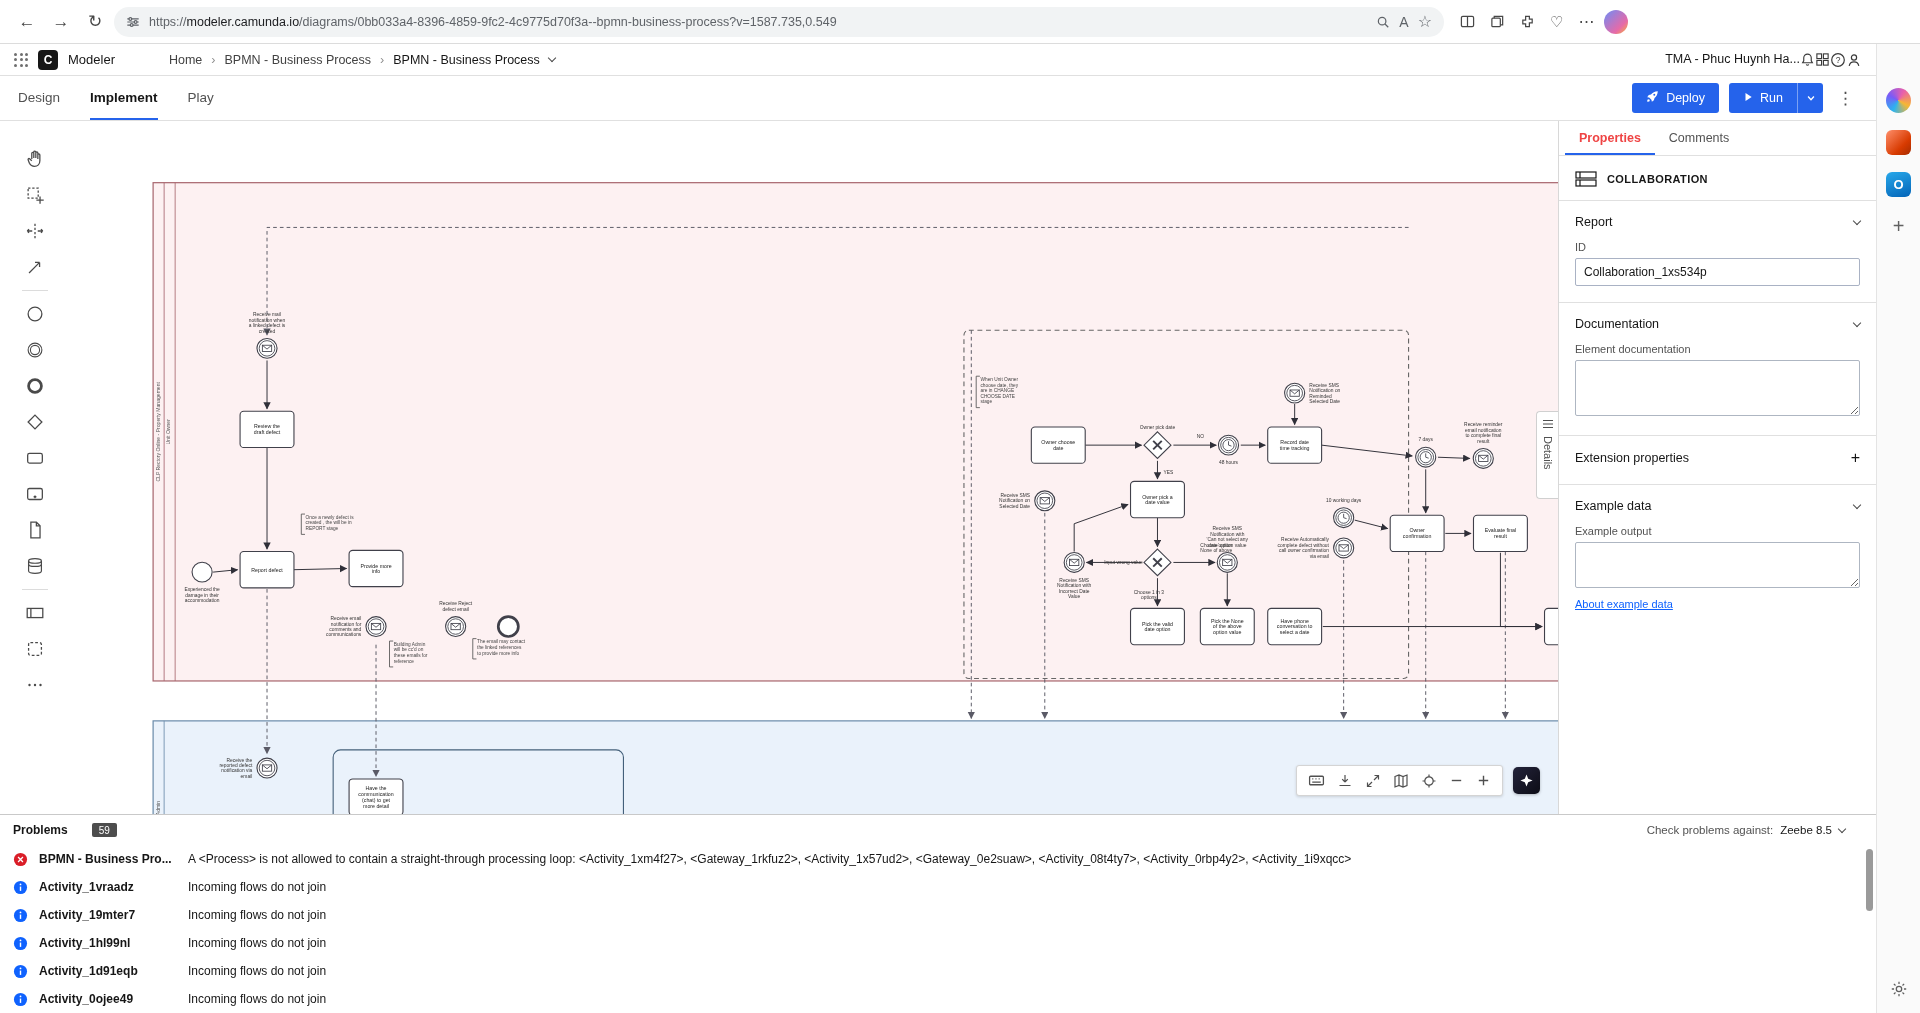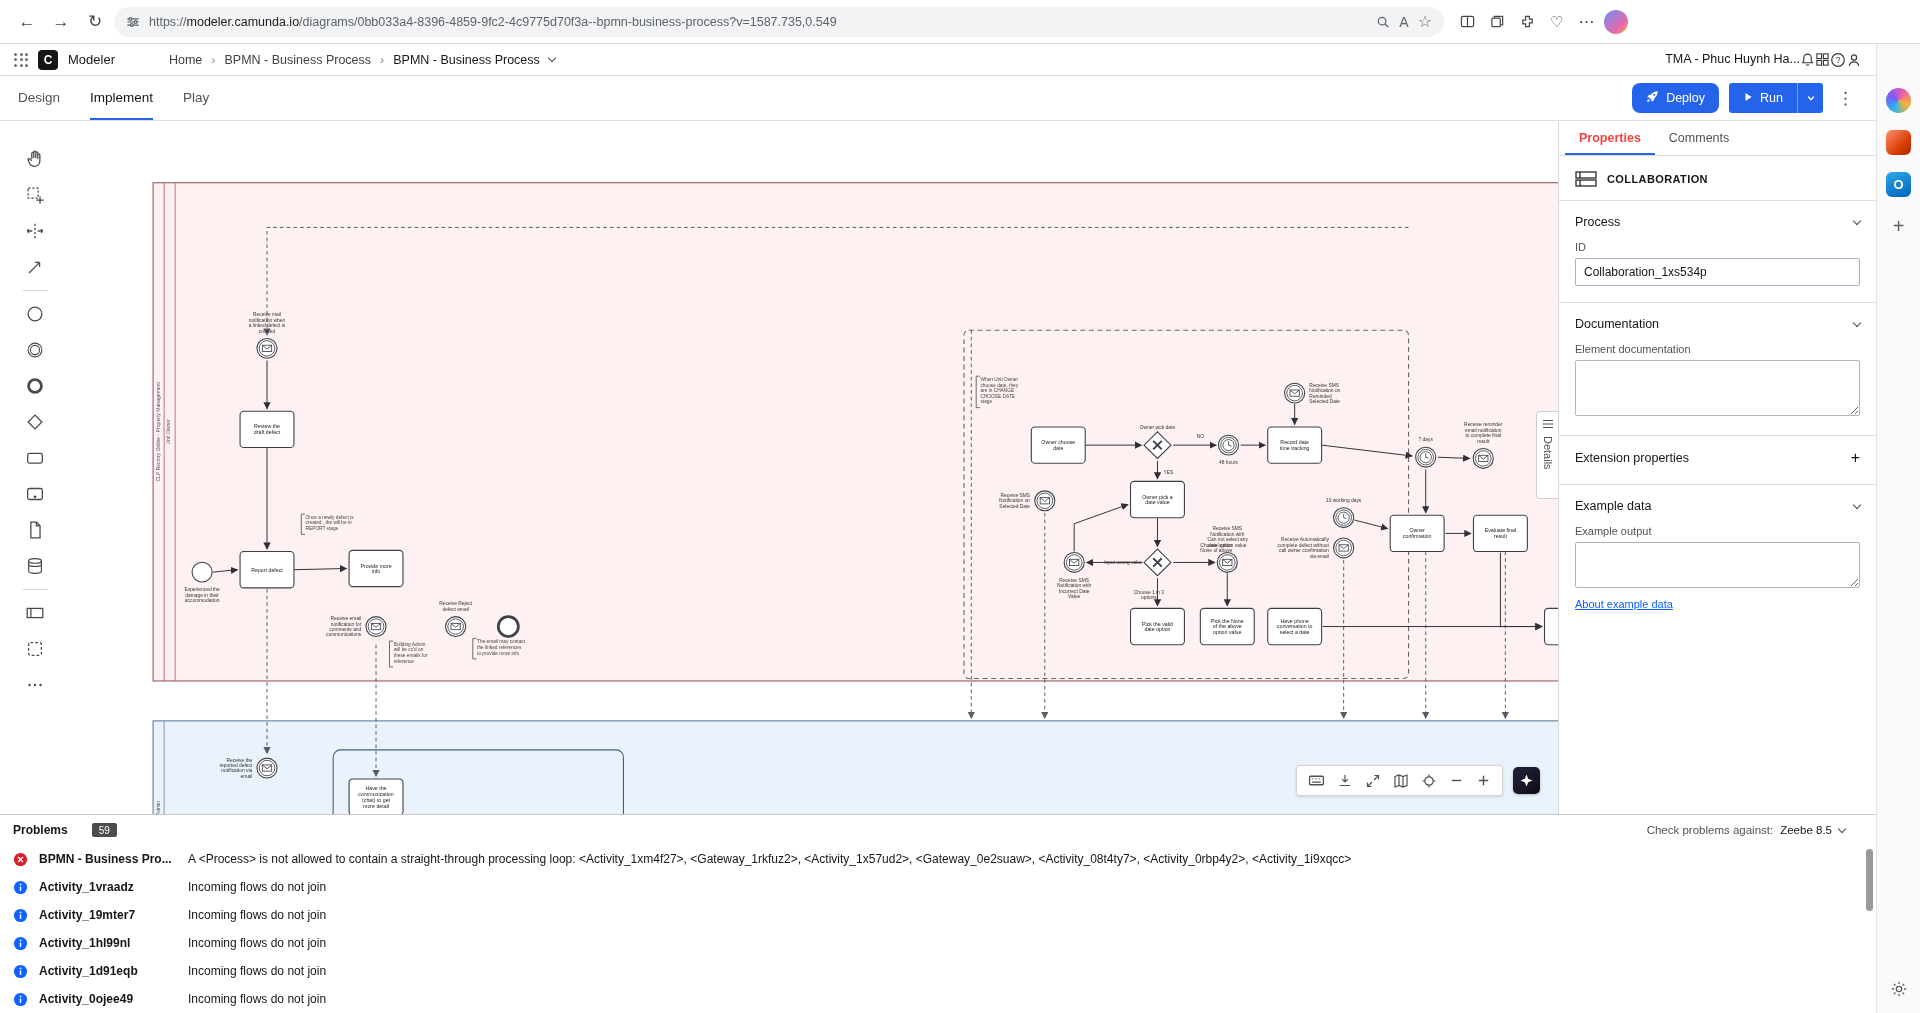--- a/index.html
+++ b/index.html
@@ -35,23 +35,23 @@
 .crumbs{display:flex;align-items:center;gap:9px;margin-left:44px;font-size:12.5px;color:#424242}
 .crumb{cursor:pointer;white-space:nowrap}
 .crumb.last{color:#161616}
 .crumb-sep{color:#8d8d8d}
 .chev{width:6px;height:6px;border-right:1.4px solid #4a4a4a;border-bottom:1.4px solid #4a4a4a;transform:rotate(45deg);display:inline-block;margin-top:-3px}
 .header-right{margin-left:auto;display:flex;gap:0;font-size:12.5px;color:#161616}
 .hicon{display:flex;align-items:center;cursor:pointer}
 
 .tab-bar{flex:0 0 44px;display:flex;align-items:center;padding:0 18px;border-bottom:1px solid #e0e0e0}
 .tab{margin-right:30px;height:44px;display:flex;align-items:center;font-size:13.5px;color:#525252;border-bottom:2px solid transparent;cursor:pointer}
-.tab.active{color:#161616;font-weight:normal;border-bottom-color:var(--accent,#2563eb)}
+.tab.active{color:#161616;font-weight:bold;border-bottom-color:var(--accent,#2563eb)}
 .tab-actions{margin-left:auto;display:flex;align-items:center;gap:10px}
-.btn{height:30px;border:none;border-radius:8px;background:var(--accent,#2563eb);color:#fff;font-size:12.5px;display:flex;align-items:center;gap:7px;padding:0 14px;cursor:pointer;font-family:inherit}
+.btn{height:30px;border:none;border-radius:3px;background:var(--accent,#2563eb);color:#fff;font-size:12.5px;display:flex;align-items:center;gap:7px;padding:0 14px;cursor:pointer;font-family:inherit}
 .run-group{display:flex}
 .run-group .btn{border-radius:3px 0 0 3px}
 .run-chev{width:26px;height:30px;background:var(--accent,#2563eb);border-left:1px solid rgba(255,255,255,.4);border-radius:0 3px 3px 0;display:flex;align-items:center;justify-content:center;cursor:pointer}
 .kebab{font-size:17px;color:#4f4f4f;padding:0 4px;cursor:pointer}
 
 .content{flex:1;display:flex;min-height:0;position:relative}
 .canvas{flex:1;position:relative;background:#fff;overflow:hidden}
 .canvas svg.diagram{position:absolute;inset:0;width:100%;height:100%}
 .diagram text{font-family:"Liberation Sans",sans-serif}
 .palette{position:absolute;left:12px;top:20px;width:46px;display:flex;flex-direction:column;align-items:center;z-index:3;background:rgba(255,255,255,.92)}
@@ -551,21 +551,21 @@
             <svg width="22" height="16" viewBox="0 0 22 16" fill="none" stroke="#161616" stroke-width="1.2">
                 <rect x="1" y="1" width="20" height="6"></rect>
                 <path d="M5 1v6"></path>
                 <rect x="1" y="9" width="20" height="6"></rect>
                 <path d="M5 9v6"></path>
               </svg>
             <span>COLLABORATION</span>
           </div>
           <div class="psection">
             <div class="psec-head">
-              <span>Process</span>
+              <span>Report</span>
               <span class="chev"></span>
             </div>
             <div class="plabel">ID</div>
             <input class="pinput" value="Collaboration_1xs534p" style="">
           </div>
           <div class="psection">
             <div class="psec-head">
               <span>Documentation</span>
               <span class="chev"></span>
             </div>

